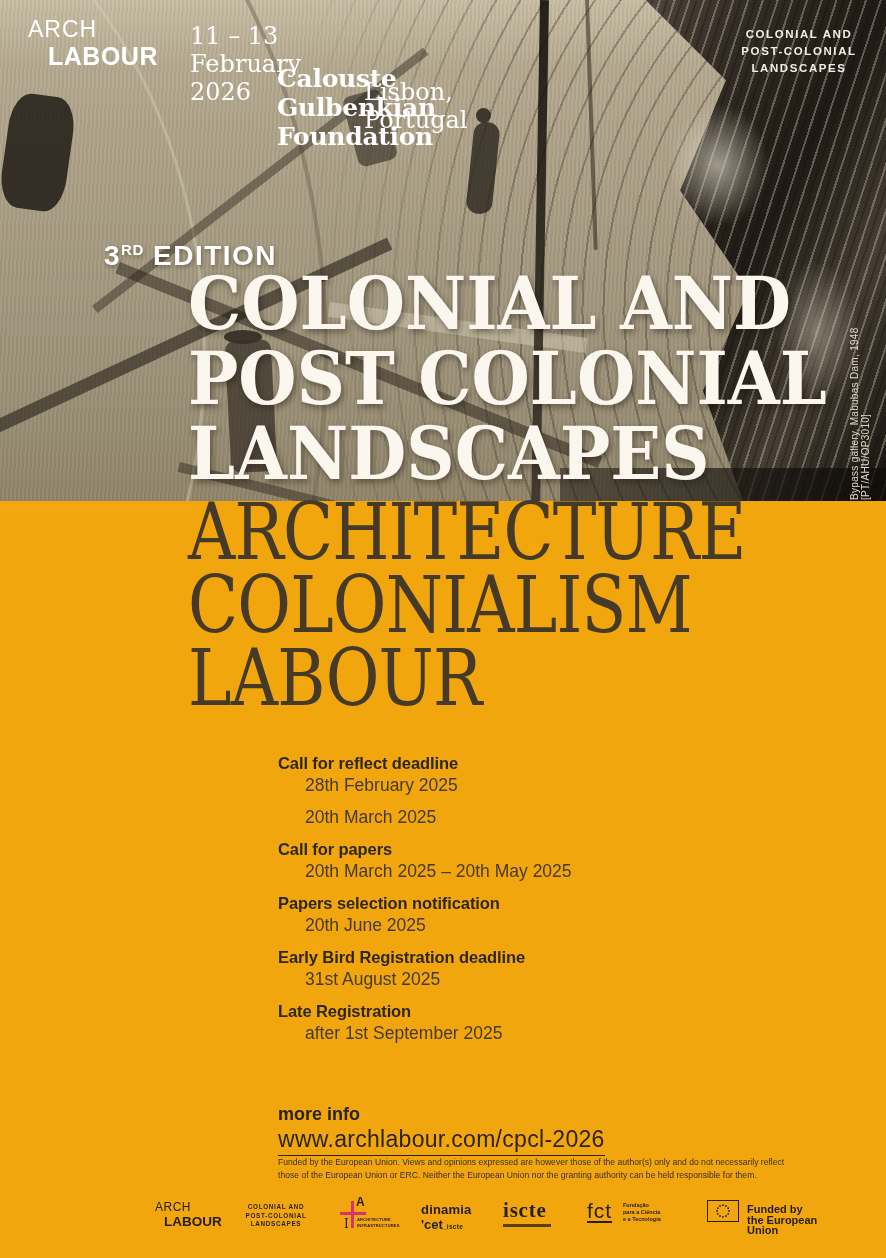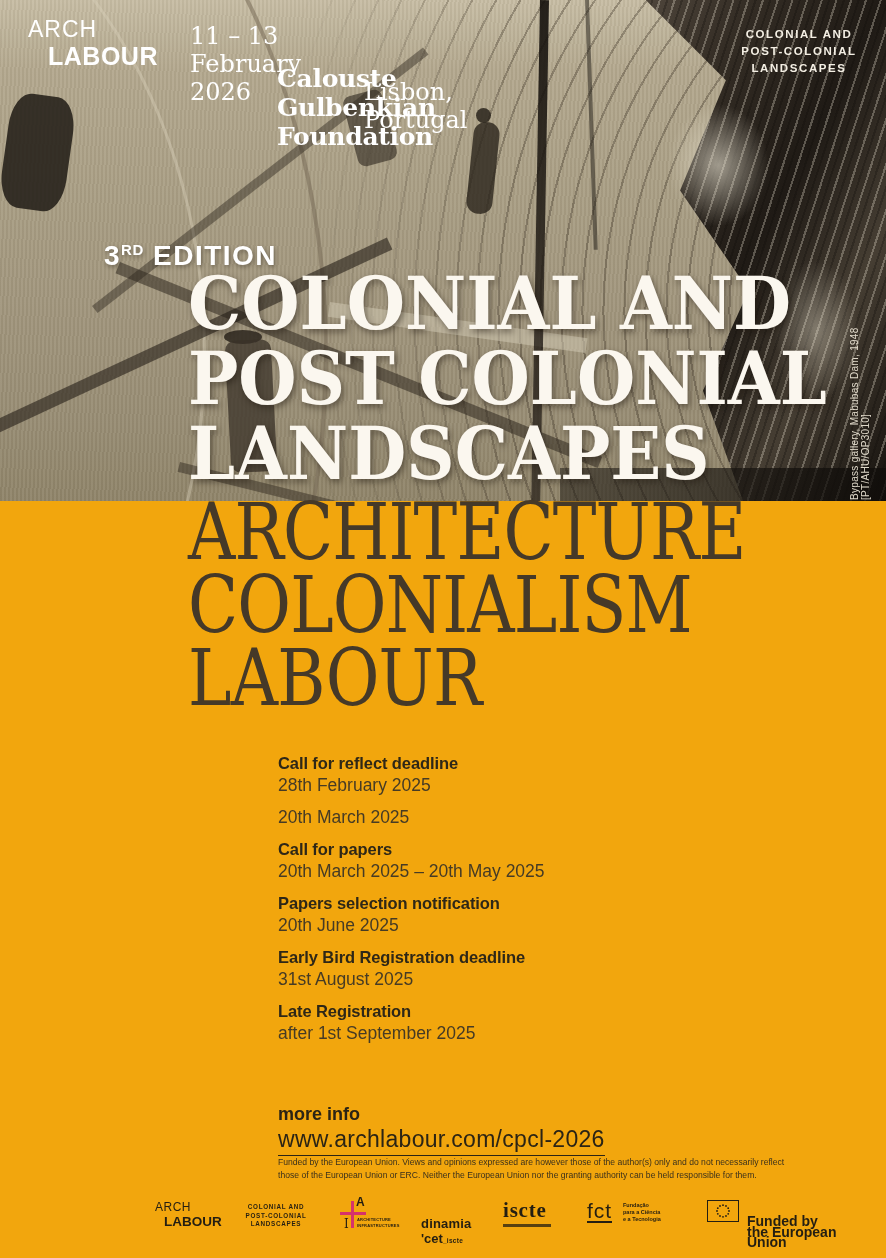--- a/index.html
+++ b/index.html
@@ -66,53 +66,53 @@
   .title{position:absolute;left:188px;top:266px;color:#FBF7EF;font-family:"DejaVu Serif",serif;font-weight:bold;}
   .title .tl{display:block;font-size:72px;line-height:75px;transform:scaleX(.93);transform-origin:left top;
     white-space:nowrap;text-shadow:2px 3px 7px rgba(30,22,14,.5);}
   .subtitle{position:absolute;left:188px;top:496px;color:#453928;font-family:"DejaVu Serif",serif;}
   .subtitle .sl{display:block;font-size:78px;line-height:73px;letter-spacing:-1px;transform:scaleX(.84);
     transform-origin:left top;white-space:nowrap;}
   
   .schedule{position:absolute;left:278px;top:752px;color:#2E2717;}
   .sch-item{margin-bottom:10px;}
   .sch-label{font-size:16.5px;font-weight:bold;line-height:22px;letter-spacing:-.1px;color:#2E2717;}
-  .sch-date{font-size:17.5px;line-height:22px;color:#463B25;}
+  .sch-date{font-size:17.5px;line-height:22px;color:#463B25;margin-left:27px;}
   
   .moreinfo-label{position:absolute;left:278px;top:1104px;font-size:18px;font-weight:bold;color:#2B2415;}
   .moreinfo-url{position:absolute;left:278px;top:1126px;font-size:23px;color:#2B2415;
     border-bottom:1.5px solid #2B2415;padding-bottom:2px;letter-spacing:.3px;text-decoration:none;}
   .disclaimer{position:absolute;left:278px;top:1156px;width:516px;font-size:8.6px;line-height:13px;color:#3A301C;}
   
   .flogo{position:absolute;color:#241E12;line-height:1;}
   .f-arch{left:155px;top:1201px;}
   .f-arch .a1{font-size:12px;letter-spacing:.5px;}
   .f-arch .a2{font-size:13.5px;font-weight:bold;margin-left:9px;margin-top:2px;}
   .f-cpcl{left:240px;top:1203px;width:72px;text-align:center;font-size:6.3px;font-weight:bold;
     letter-spacing:.7px;line-height:8.5px;}
   .f-ai{left:338px;top:1196px;width:50px;height:40px;}
   .f-ai .cv{position:absolute;left:13px;top:5px;width:3px;height:27px;background:#D6336B;}
   .f-ai .ch{position:absolute;left:2px;top:16px;width:26px;height:3px;background:#D6336B;}
   .f-ai .la{position:absolute;left:18px;top:0;font-size:12px;font-weight:bold;}
   .f-ai .li{position:absolute;left:6px;top:22px;font-size:12px;font-family:"DejaVu Serif",serif;}
   .f-ai .cap{position:absolute;left:19px;top:21px;font-size:4px;font-weight:bold;line-height:5.5px;letter-spacing:.2px;}
-  .f-din{left:421px;top:1203px;margin-top:14px;}
+  .f-din{left:421px;top:1203px;}
   .f-din .d1{font-size:13px;font-weight:bold;letter-spacing:.2px;}
   .f-din .d2{font-size:13px;font-weight:bold;margin-top:2px;}
   .f-din .d2 span.sfx{font-size:6.5px;font-weight:bold;letter-spacing:.3px;}
   .f-iscte{left:503px;top:1200px;font-family:Liberation Serif, serif;}
   .f-iscte .nm{font-size:21px;font-weight:bold;letter-spacing:.8px;}
   .f-iscte .bar{width:48px;height:2.5px;background:rgba(36,30,18,.75);margin-top:3px;}
   .f-fct{left:587px;top:1200px;}
   .f-fct .nm{display:inline-block;font-size:21px;font-weight:normal;letter-spacing:1px;
     border-bottom:2.5px solid #241E12;padding-bottom:0;}
   .f-fct .cap{position:absolute;left:36px;top:2px;font-size:5.5px;font-weight:bold;line-height:7px;width:60px;}
   .f-eu{left:707px;top:1199px;}
   .f-eu .flag{position:absolute;left:0;top:1px;width:32px;height:22px;border:1.2px solid #241E12;box-sizing:border-box;}
-  .f-eu .txt{position:absolute;left:40px;top:17px;font-size:14px;font-weight:bold;line-height:10.5px;width:100px;}
+  .f-eu .txt{position:absolute;left:40px;top:5px;font-size:11px;font-weight:bold;line-height:10.5px;width:100px;}
 </style>
 </head>
 <body>
 
 <div class="poster">
 
   <div class="photo">
     <div class="grain"></div>
     <div class="arch1"></div>
     <div class="arch2"></div>

